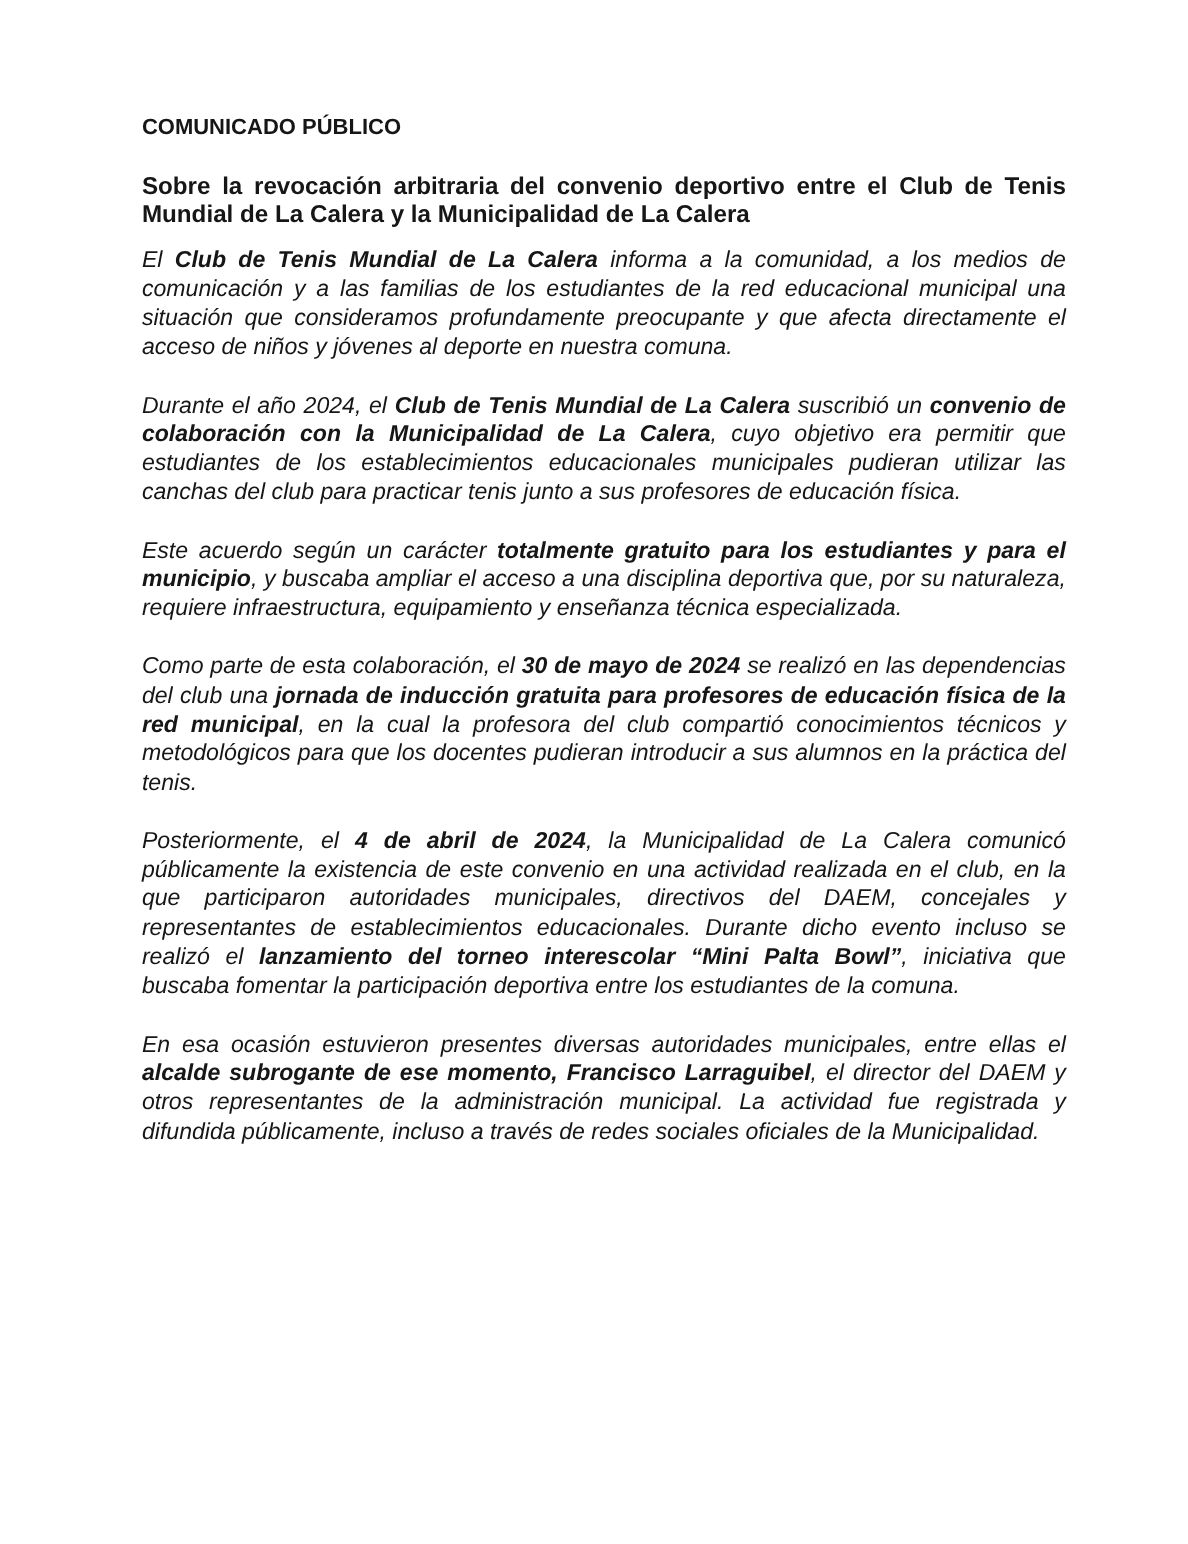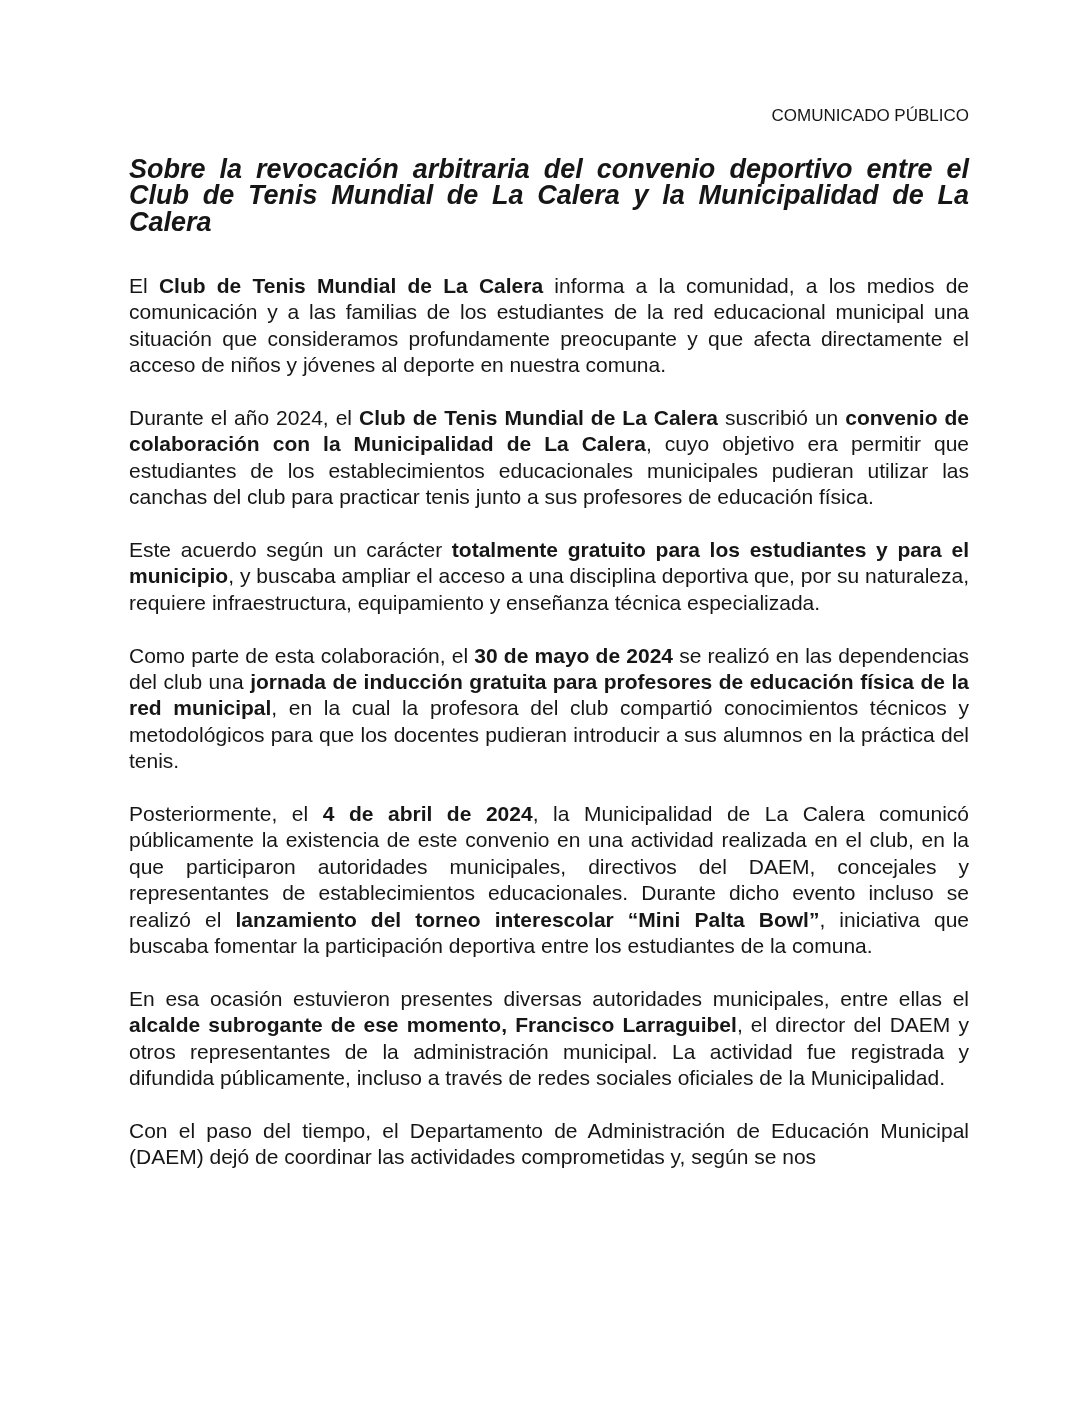--- a/index.html
+++ b/index.html
@@ -18,50 +18,49 @@
   .page {
     position: absolute;
     left: 129px;
     top: 103px;
     width: 840px;
     color: #161616;
     font-size: 21px;
     line-height: 26.4px;
   }
   .doc-title {
-    font-size: 17px;
+    font-size: 20px;
     line-height: 26.4px;
-    font-weight: normal;
+    font-weight: bold;
     margin: 0 0 26.4px 0;
-    text-align: right;
+    text-align: left;
   }
   .doc-subtitle {
-    font-size: 27px;
+    font-size: 22px;
     line-height: 26.4px;
     font-weight: bold;
-    margin: 0 0 38px 0;
+    margin: 0 0 15px 0;
     text-align: justify;
-    font-style: italic;
   }
   .para {
     margin: 0 0 26.4px 0;
     text-align: justify;
+    font-style: italic;
   }
   .para strong {
     font-weight: bold;
   }
 </style>
 </head>
 <body>
 
 <main class="page">
   <h1 class="doc-title">COMUNICADO PÚBLICO</h1>
   <h2 class="doc-subtitle">Sobre la revocación arbitraria del convenio deportivo entre el Club de Tenis Mundial de La Calera y la Municipalidad de La Calera</h2>
   <div>
       <p class="para"><span>El </span><strong>Club de Tenis Mundial de La Calera</strong><span> informa a la comunidad, a los medios de comunicación y a las familias de los estudiantes de la red educacional municipal una situación que consideramos profundamente preocupante y que afecta directamente el acceso de niños y jóvenes al deporte en nuestra comuna.</span></p>
       <p class="para"><span>Durante el año 2024, el </span><strong>Club de Tenis Mundial de La Calera</strong><span> suscribió un </span><strong>convenio de colaboración con la Municipalidad de La Calera</strong><span>, cuyo objetivo era permitir que estudiantes de los establecimientos educacionales municipales pudieran utilizar las canchas del club para practicar tenis junto a sus profesores de educación física.</span></p>
       <p class="para"><span>Este acuerdo según un carácter </span><strong>totalmente gratuito para los estudiantes y para el municipio</strong><span>, y buscaba ampliar el acceso a una disciplina deportiva que, por su naturaleza, requiere infraestructura, equipamiento y enseñanza técnica especializada.</span></p>
       <p class="para"><span>Como parte de esta colaboración, el </span><strong>30 de mayo de 2024</strong><span> se realizó en las dependencias del club una </span><strong>jornada de inducción gratuita para profesores de educación física de la red municipal</strong><span>, en la cual la profesora del club compartió conocimientos técnicos y metodológicos para que los docentes pudieran introducir a sus alumnos en la práctica del tenis.</span></p>
       <p class="para"><span>Posteriormente, el </span><strong>4 de abril de 2024</strong><span>, la Municipalidad de La Calera comunicó públicamente la existencia de este convenio en una actividad realizada en el club, en la que participaron autoridades municipales, directivos del DAEM, concejales y representantes de establecimientos educacionales. Durante dicho evento incluso se realizó el </span><strong>lanzamiento del torneo interescolar “Mini Palta Bowl”</strong><span>, iniciativa que buscaba fomentar la participación deportiva entre los estudiantes de la comuna.</span></p>
       <p class="para"><span>En esa ocasión estuvieron presentes diversas autoridades municipales, entre ellas el </span><strong>alcalde subrogante de ese momento, Francisco Larraguibel</strong><span>, el director del DAEM y otros representantes de la administración municipal. La actividad fue registrada y difundida públicamente, incluso a través de redes sociales oficiales de la Municipalidad.</span></p>
-      <p class="para"><span>Con el paso del tiempo, el Departamento de Administración de Educación Municipal (DAEM) dejó de coordinar las actividades comprometidas y, según se nos</span></p>
     </div>
 </main>
 
 </body></html>

